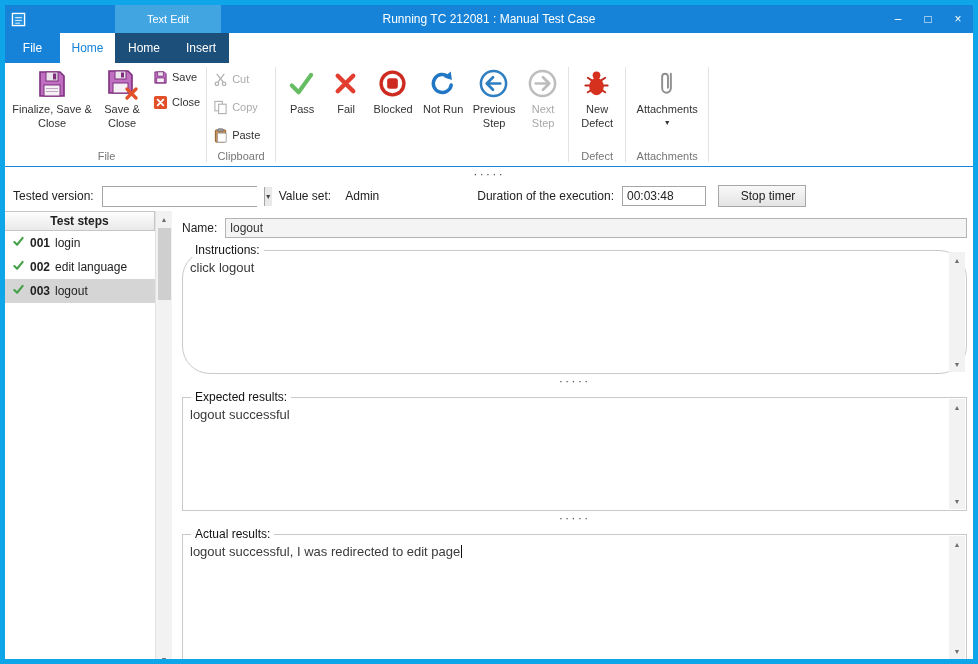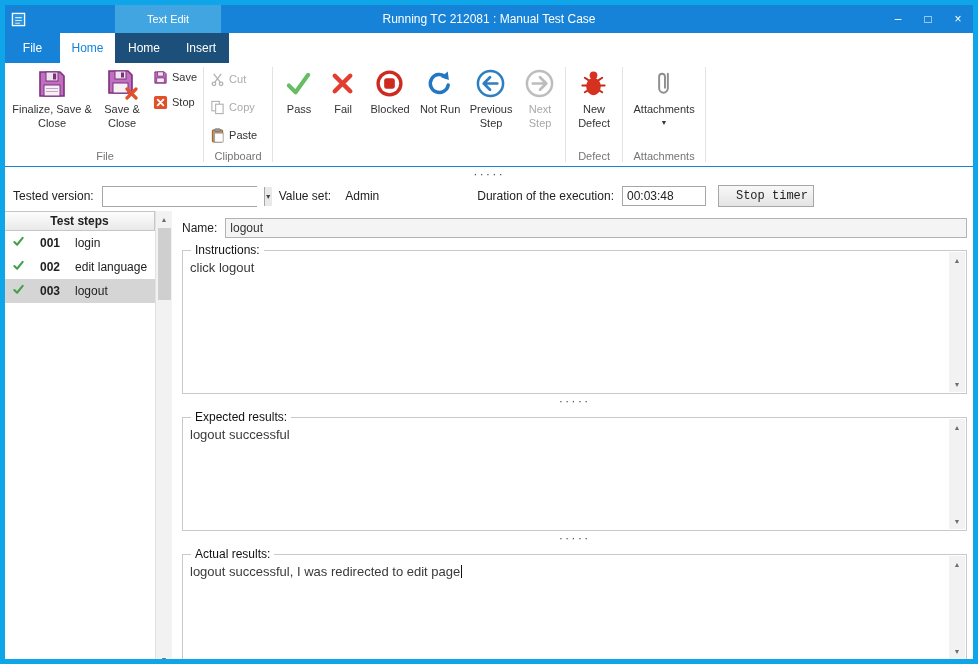--- a/index.html
+++ b/index.html
@@ -49,47 +49,47 @@
   .exec-bar label { font-size:12px; color:#222; }
   .combo { width:155px; height:21px; border:1px solid #a6a6a6; background:#fff; display:flex; margin-left:8px; }
   .combo input { flex:1; border:none; outline:none; font-size:12px; padding:0 3px; font-family:inherit; }
   .combo-arrow { width:19px; background:#e9e9e9; border-left:1px solid #a6a6a6; display:flex; align-items:center; justify-content:center;
     font-size:7px; color:#444; cursor:default; }
   .vs-label { margin-left:22px; }
   .vs-value { margin-left:14px; color:#222; }
   .dur-label { margin-left:98px; }
   .dur-input { margin-left:8px; width:84px; height:20px; border:1px solid #a6a6a6; font-size:12px; padding:0 4px;
     font-family:inherit; color:#222; }
-  .stop-btn { margin-left:12px; width:96px; height:22px; border:1px solid #a6a6a6; background:linear-gradient(#f8f8f8,#e4e4e4);
-    font-size:12px; font-family:Liberation Mono, monospace; color:#222; cursor:default;padding-left:12px; }
+  .stop-btn { margin-left:12px; width:88px; height:22px; border:1px solid #a6a6a6; background:linear-gradient(#f8f8f8,#e4e4e4);
+    font-size:12px; font-family:Liberation Sans, sans-serif; color:#222; cursor:default;padding-left:12px; }
   
   .body { display:flex; height:456px; }
   .steps-panel { width:167px; display:flex; }
   .steps-main { flex:1; display:flex; flex-direction:column; background:#fff; }
   .steps-header { height:20px; background:linear-gradient(#fdfdfd,#e9e9e9); border:1px solid #c6c6c6; border-left:none;
     font-weight:bold; font-size:12px; display:flex; align-items:center; justify-content:center; }
-  .step-item { height:24px; display:flex; align-items:center; padding-left:7px; gap:15px; font-size:12px; cursor:default; }
+  .step-item { height:24px; display:flex; align-items:center; padding-left:7px; gap:5px; font-size:12px; cursor:default; }
   .step-item.selected { background:#d5d5d5; }
   .step-num { font-weight:bold; }
   
   .v-scrollbar { width:17px; background:#f2f2f2; border-left:1px solid #e2e2e2; display:flex; flex-direction:column; align-items:center; }
   .sb-arrow { height:16px; width:17px; display:flex; align-items:center; justify-content:center; font-size:7px; color:#6e6e6e; cursor:default; }
   .sb-thumb { width:13px; height:72px; background:#cfcfcf; margin-top:1px; cursor:default; }
   .sb-spacer { flex:1; }
   
   .detail { flex:1; display:flex; flex-direction:column; padding:4px 6px 6px 10px; background:#fff; }
   .name-row { display:flex; align-items:center; gap:8px; height:26px; }
   .name-input { flex:1; height:20px; border:1px solid #b3b3b3; background:#f4f4f4; font-size:12px; padding:0 4px;
     font-family:inherit; color:#333; }
   .fieldset { position:relative; border:1px solid #c9c9c9; background:#fff; margin-top:9px; }
   .fs-label { position:absolute; top:-8px; left:8px; background:#fff; padding:0 4px; font-size:12px; color:#111; }
   .fs-text { position:absolute; top:9px; left:7px; right:24px; bottom:4px; font-size:13px; color:#3a3a3a; overflow:hidden; }
   .fs-scroll { position:absolute; top:1px; right:1px; bottom:1px; width:16px; background:#f2f2f2;
     display:flex; flex-direction:column; align-items:center; }
-  .fs-instructions { height:144px; }
+  .fs-instructions { height:124px;border-radius:28px; }
   .fs-expected { height:114px; }
   .fs-actual { flex:1; }
   .caret { display:inline-block; width:1px; height:13px; background:#111; vertical-align:-2px; margin-left:1px; }
 </style>
 </head>
 <body>
 
 <div class="window">
 
   <div class="titlebar">
@@ -157,21 +157,21 @@
             </span>
             <span>Save</span>
           </div>
           <div class="smallbtn">
             <span class="icon16">
               <svg viewBox="0 0 16 16" width="15" height="15">
                   <rect x="1" y="1" width="14" height="14" rx="2" fill="#e2502a"></rect>
                   <path d="M5 5 l6 6 M11 5 l-6 6" stroke="#fff" stroke-width="2" stroke-linecap="round"></path>
                 </svg>
             </span>
-            <span>Stop</span>
+            <span>Close</span>
           </div>
         </div>
       </div>
       <div class="rgroup-label">File</div>
     </div>
     <div class="rsep"></div>
 
     <div class="rgroup" style="width:68px">
       <div class="rgroup-content">
         <div class="clip-col">

